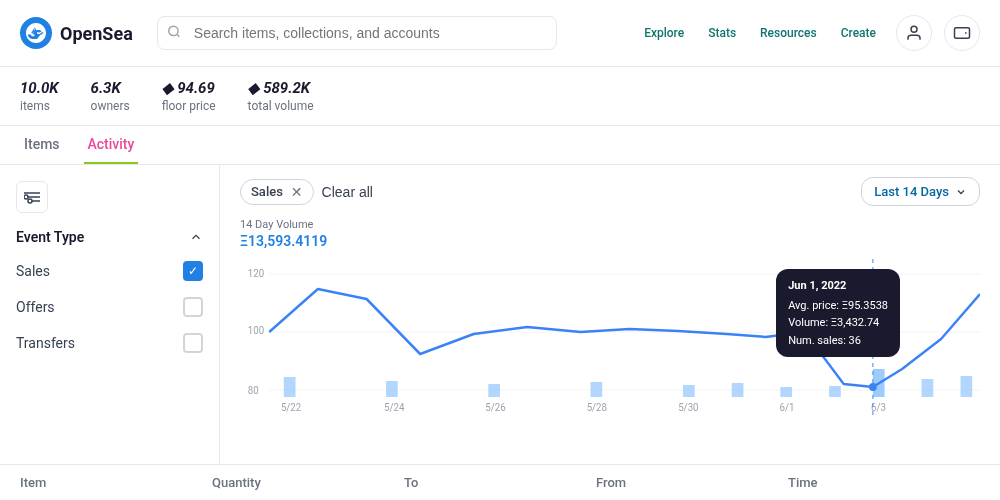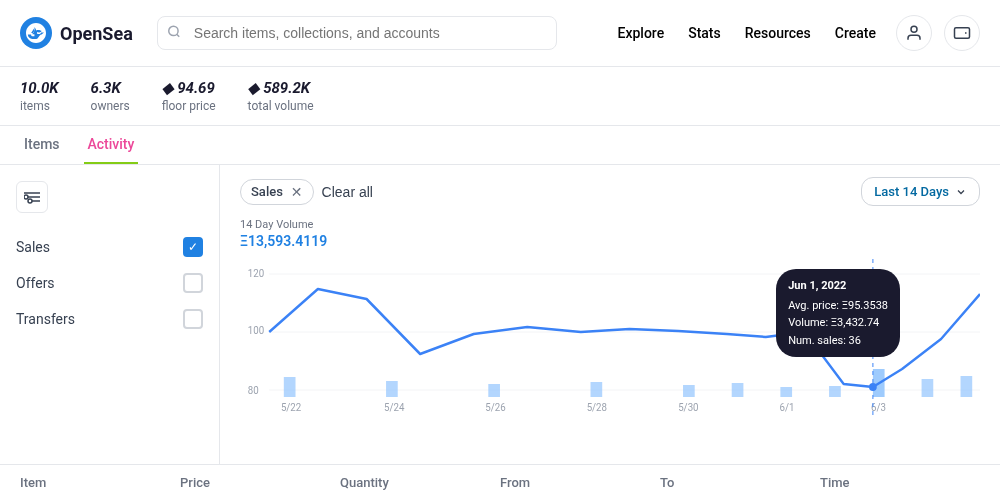--- a/index.html
+++ b/index.html
@@ -8,21 +8,21 @@
     
     .header { display: flex; align-items: center; padding: 0 20px; height: 67px; border-bottom: 1px solid #e5e7eb; }
     .logo { display: flex; align-items: center; gap: 8px; margin-right: 24px; }
     .logo-circle { width: 32px; height: 32px; background: #2081e2; border-radius: 50%; display: flex; align-items: center; justify-content: center; }
     .logo-circle svg { width: 20px; height: 20px; fill: white; }
     .logo-text { font-size: 18px; font-weight: 700; color: #1a1a2e; }
     .search-bar { flex: 1; max-width: 400px; position: relative; margin-right: auto; }
     .search-bar input { width: 100%; padding: 8px 12px 8px 36px; border: 1px solid #e5e7eb; border-radius: 8px; font-size: 14px; color: #6b7280; outline: none; }
     .search-icon { position: absolute; left: 10px; top: 50%; transform: translateY(-50%); color: #9ca3af; }
     .nav-links { display: flex; align-items: center; gap: 24px; margin-left: 20px; }
-    .nav-link { font-size: 14px; font-weight: 500; color: #000000; cursor: pointer; text-decoration: none; }
+    .nav-link { font-size: 12px; font-weight: 500; color: #0f766e; cursor: pointer; text-decoration: none; }
     .header-icons { display: flex; align-items: center; gap: 12px; margin-left: 20px; }
     .icon-btn { width: 36px; height: 36px; border-radius: 50%; border: 1px solid #e5e7eb; display: flex; align-items: center; justify-content: center; cursor: pointer; background: white; }
 
     
     .stats-bar { display: flex; gap: 32px; padding: 12px 20px; border-bottom: 1px solid #e5e7eb; }
     .stat-item { display: flex; flex-direction: column; }
     .stat-value { font-size: 15px; font-weight: 700; color: #1a1a2e; display: flex; align-items: center; gap: 4px; font-style: italic; }
     .stat-label { font-size: 12px; color: #6b7280; margin-top: 2px; }
 
     
@@ -55,21 +55,21 @@
     .time-select { display: flex; align-items: center; gap: 6px; padding: 6px 12px; border: 1px solid #d1d5db; border-radius: 12px; font-size: 13px; font-weight: 500; color: #0369a1; cursor: pointer; background: white; }
 
     
     .stats-row { display: flex; gap: 40px; margin-bottom: 10px; }
     .chart-stat { display: flex; flex-direction: column; }
     .chart-stat-label { font-size: 11px; color: #6b7280; margin-bottom: 2px; }
     .chart-stat-value { font-size: 14px; font-weight: 600; color: #2081e2; }
 
     
     .chart-container { position: relative; width: 100%; height: 160px; }
-    .chart-tooltip { position: absolute; background: #1a1a2e; color: white; border-radius: 20px; padding: 8px 12px; font-size: 11px; line-height: 1.6; top: 10px; right: 80px; white-space: nowrap; z-index: 10; }
+    .chart-tooltip { position: absolute; background: #1a1a2e; color: white; border-radius: 12px; padding: 8px 12px; font-size: 11px; line-height: 1.6; top: 10px; right: 80px; white-space: nowrap; z-index: 10; }
     .tooltip-date { font-weight: 700; margin-bottom: 2px; }
 
     
     .table-header { position: absolute; bottom: 0; left: 0; right: 0; border-top: 1px solid #e5e7eb; display: flex; padding: 10px 20px; background: white; }
     .th { flex: 1; font-size: 13px; font-weight: 500; color: #6b7280; }
   </style>
 </head>
 <body>
 
 <div class="header">
@@ -154,20 +154,26 @@
         <svg width="16" height="14" viewBox="0 0 16 14" fill="none" stroke="#374151" stroke-width="1.5">
           <line x1="0" y1="3" x2="16" y2="3"></line>
           <line x1="4" y1="7" x2="16" y2="7"></line>
           <line x1="8" y1="11" x2="16" y2="11"></line>
           <circle cx="2" cy="7" r="2" fill="white"></circle>
           <circle cx="6" cy="11" r="2" fill="white"></circle>
         </svg>
       </div>
     </div>
     <div class="filter-section">
+      <div class="filter-title">
+        <span>Event Type</span>
+        <svg width="14" height="14" viewBox="0 0 24 24" fill="none" stroke="#374151" stroke-width="2">
+          <polyline points="18 15 12 9 6 15"></polyline>
+        </svg>
+      </div>
       <div class="filter-item">
         <span class="filter-item-label">Sales</span>
         <div class="checkbox checked"></div>
       </div>
       <div class="filter-item">
         <span class="filter-item-label">Offers</span>
         <div class="checkbox"></div>
       </div>
       <div class="filter-item">
         <span class="filter-item-label">Transfers</span>
@@ -254,18 +260,17 @@
 
         <circle cx="650" cy="128" r="4" fill="#3b82f6"></circle>
         <line x1="650" y1="0" x2="650" y2="160" stroke="#3b82f6" stroke-width="1" stroke-dasharray="4"></line>
       </svg>
     </div>
   </div>
 </div>
 
 <div class="table-header">
   <div class="th">Item</div>
-  <div class="th">Price</div>
   <div class="th">Quantity</div>
+  <div class="th">To</div>
   <div class="th">From</div>
-  <div class="th">To</div>
   <div class="th">Time</div>
 </div>
 
 </body></html>

